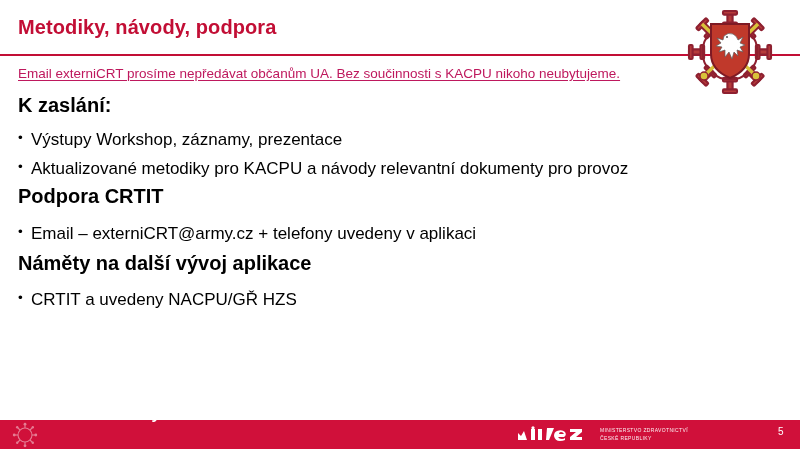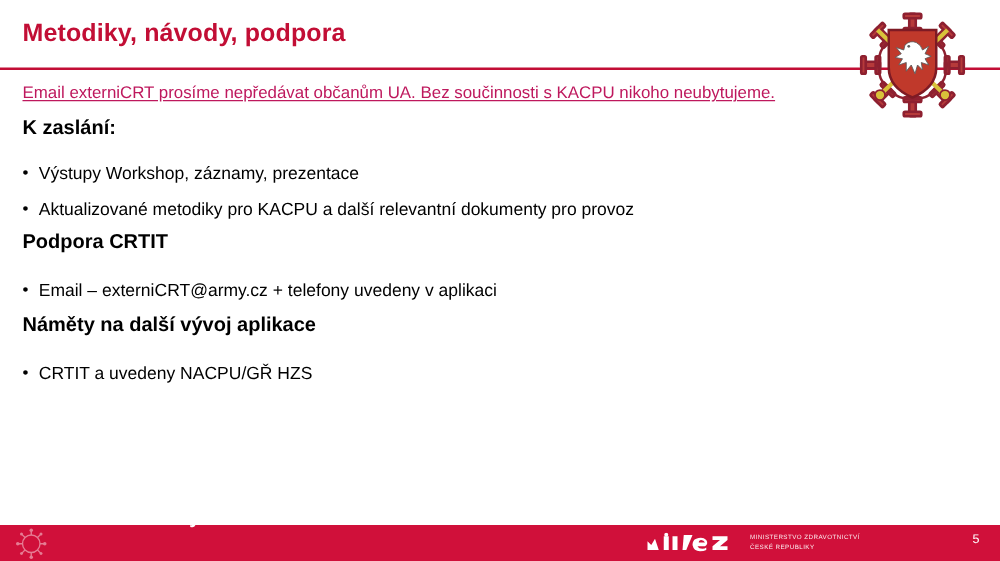--- a/index.html
+++ b/index.html
@@ -69,33 +69,33 @@
     top: 6px;
     font-size: 13.5px;
     color: #be185d;
     text-decoration: underline;
     text-underline-offset: 2px;
     white-space: nowrap;
   }
   .sec-head {
     position: absolute;
     left: 18px;
-    font-size: 16px;
+    font-size: 20px;
     font-weight: bold;
     color: #000000;
     white-space: nowrap;
   }
   .h1 { top: 34px; }
   .h2 { top: 125px; }
   .h3 { top: 192px; }
 
   .bullet {
     position: absolute;
     left: 18px;
-    font-size: 14px;
+    font-size: 17px;
     color: #000000;
     white-space: nowrap;
     padding-left: 13px;
   }
   .bullet::before {
     content: "\2022";
     position: absolute;
     left: 0;
     top: 0;
     font-size: 13.5px;
@@ -245,21 +245,21 @@
   </div>
 
   <div class="body-area">
 
     <div class="lead-line">Email externiCRT prosíme nepředávat občanům UA. Bez součinnosti s KACPU nikoho neubytujeme.</div>
 
     <div class="sec-head h1">K zaslání:</div>
 
     <div class="bullet b1">Výstupy Workshop, záznamy, prezentace</div>
 
-    <div class="bullet b2">Aktualizované metodiky pro KACPU a další relevantní dokumenty pro provoz</div>
+    <div class="bullet b2">Aktualizované metodiky pro KACPU a návody relevantní dokumenty pro provoz</div>
 
     <div class="sec-head h2">Podpora CRTIT</div>
 
     <div class="bullet b3">Email – externiCRT@army.cz + telefony uvedeny v aplikaci</div>
 
     <div class="sec-head h3">Náměty na další vývoj aplikace</div>
 
     <div class="bullet b4">CRTIT a uvedeny NACPU/GŘ HZS</div>
   </div>
 

